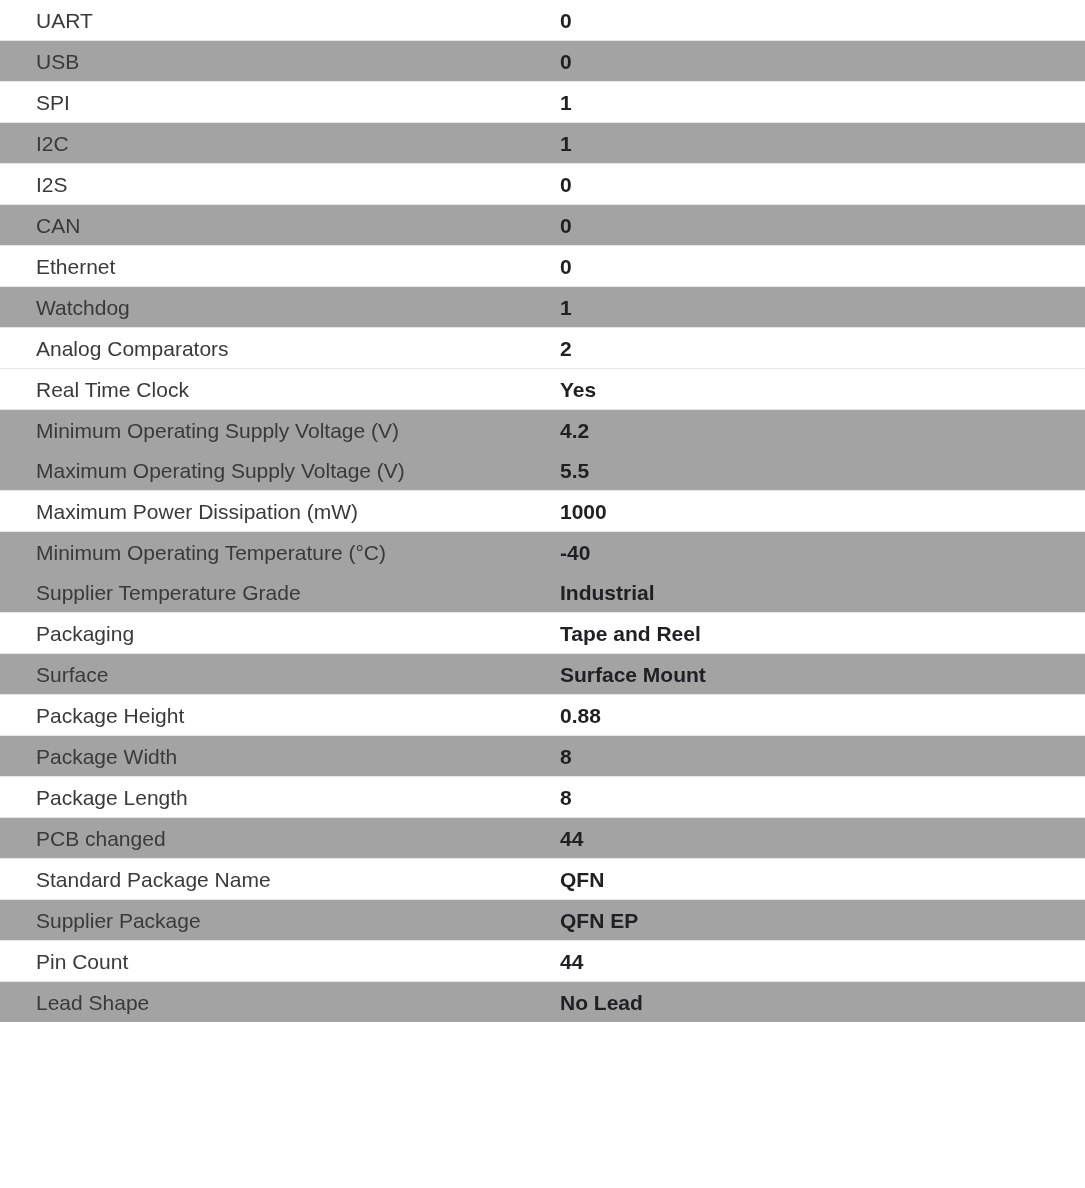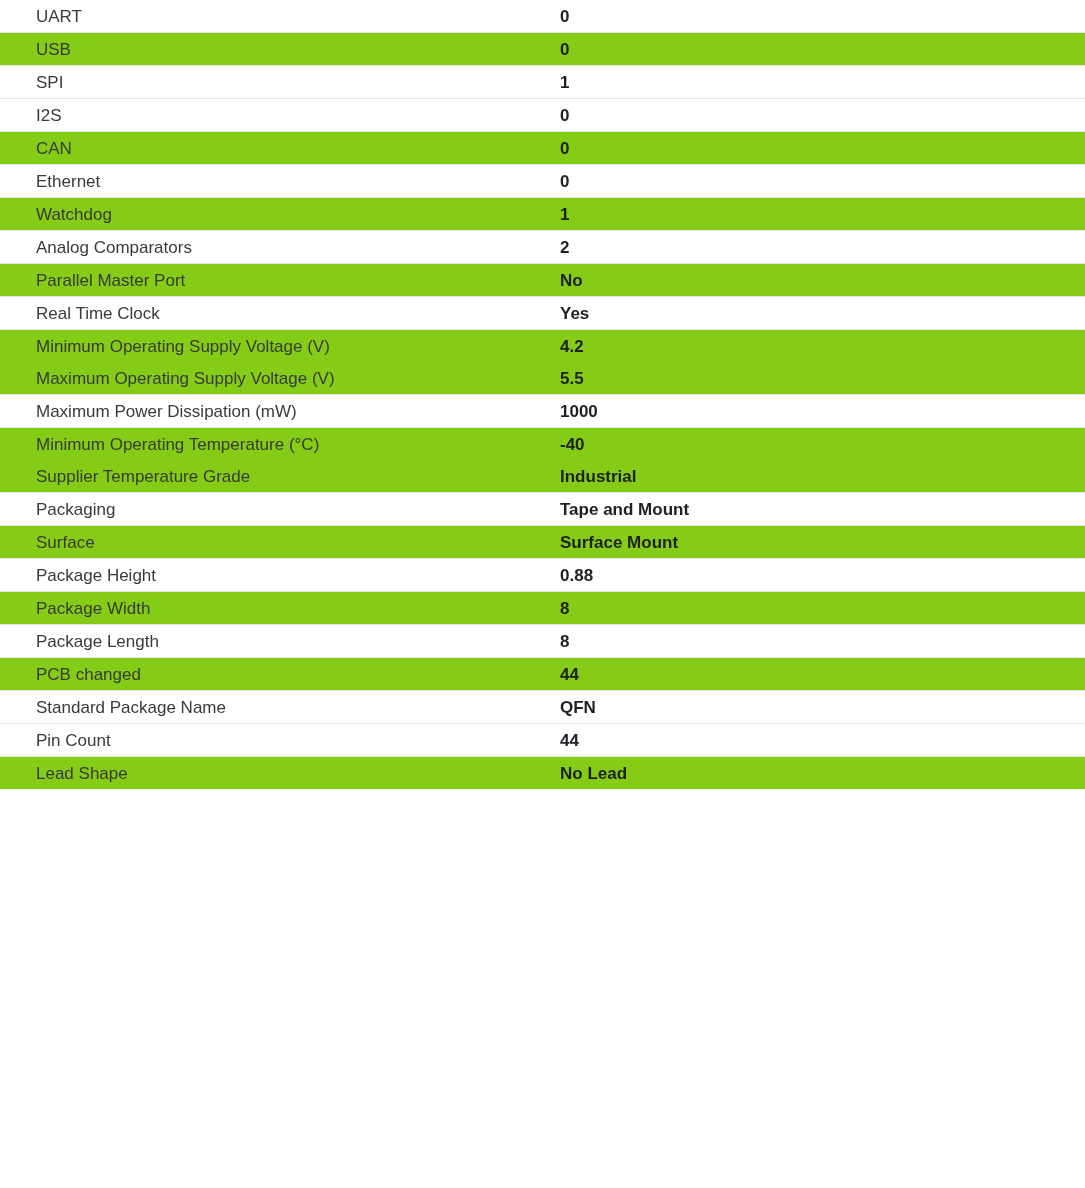--- a/index.html
+++ b/index.html
@@ -15,27 +15,27 @@
   }
   .spec-table {
     width: 1085px;
     border-collapse: collapse;
     table-layout: fixed;
   }
   .spec-table col.col-label { width: 530px; }
   .spec-table col.col-value { width: 555px; }
 
   .spec-table tr.row-even { background: #ffffff; }
-  .spec-table tr.row-odd  { background: #84cc16; }
+  .spec-table tr.row-odd  { background: #a3a3a3; }
 
   .spec-table td {
-    height: 32px;
+    height: 40px;
     padding: 0 0 0 36px;
     vertical-align: middle;
-    font-size: 17px;
+    font-size: 21px;
     line-height: 21px;
     border: 0;
   }
   .spec-table td.cell-label {
     color: #3a3a3a;
     font-weight: 400;
   }
   .spec-table td.cell-value {
     color: #1f1f24;
     font-weight: 700;
@@ -62,43 +62,43 @@
         <td class="cell-value">0</td>
       </tr>
       <tr class="row-odd">
         <td class="cell-label">USB</td>
         <td class="cell-value">0</td>
       </tr>
       <tr class="row-even">
         <td class="cell-label">SPI</td>
         <td class="cell-value">1</td>
       </tr>
+      <tr class="row-odd">
+        <td class="cell-label">I2C</td>
+        <td class="cell-value">1</td>
+      </tr>
       <tr class="row-even">
         <td class="cell-label">I2S</td>
         <td class="cell-value">0</td>
       </tr>
       <tr class="row-odd">
         <td class="cell-label">CAN</td>
         <td class="cell-value">0</td>
       </tr>
       <tr class="row-even">
         <td class="cell-label">Ethernet</td>
         <td class="cell-value">0</td>
       </tr>
       <tr class="row-odd">
         <td class="cell-label">Watchdog</td>
         <td class="cell-value">1</td>
       </tr>
       <tr class="row-even">
         <td class="cell-label">Analog Comparators</td>
         <td class="cell-value">2</td>
-      </tr>
-      <tr class="row-odd">
-        <td class="cell-label">Parallel Master Port</td>
-        <td class="cell-value">No</td>
       </tr>
       <tr class="row-even">
         <td class="cell-label">Real Time Clock</td>
         <td class="cell-value">Yes</td>
       </tr>
       <tr class="row-odd">
         <td class="cell-label">Minimum Operating Supply Voltage (V)</td>
         <td class="cell-value">4.2</td>
       </tr>
       <tr class="row-odd">
@@ -112,21 +112,21 @@
       <tr class="row-odd">
         <td class="cell-label">Minimum Operating Temperature (°C)</td>
         <td class="cell-value">-40</td>
       </tr>
       <tr class="row-odd">
         <td class="cell-label">Supplier Temperature Grade</td>
         <td class="cell-value">Industrial</td>
       </tr>
       <tr class="row-even">
         <td class="cell-label">Packaging</td>
-        <td class="cell-value">Tape and Mount</td>
+        <td class="cell-value">Tape and Reel</td>
       </tr>
       <tr class="row-odd">
         <td class="cell-label">Surface</td>
         <td class="cell-value">Surface Mount</td>
       </tr>
       <tr class="row-even">
         <td class="cell-label">Package Height</td>
         <td class="cell-value">0.88</td>
       </tr>
       <tr class="row-odd">
@@ -138,20 +138,24 @@
         <td class="cell-value">8</td>
       </tr>
       <tr class="row-odd">
         <td class="cell-label">PCB changed</td>
         <td class="cell-value">44</td>
       </tr>
       <tr class="row-even">
         <td class="cell-label">Standard Package Name</td>
         <td class="cell-value">QFN</td>
       </tr>
+      <tr class="row-odd">
+        <td class="cell-label">Supplier Package</td>
+        <td class="cell-value">QFN EP</td>
+      </tr>
       <tr class="row-even">
         <td class="cell-label">Pin Count</td>
         <td class="cell-value">44</td>
       </tr>
       <tr class="row-odd">
         <td class="cell-label">Lead Shape</td>
         <td class="cell-value">No Lead</td>
       </tr>
     </tbody>
 </table>

